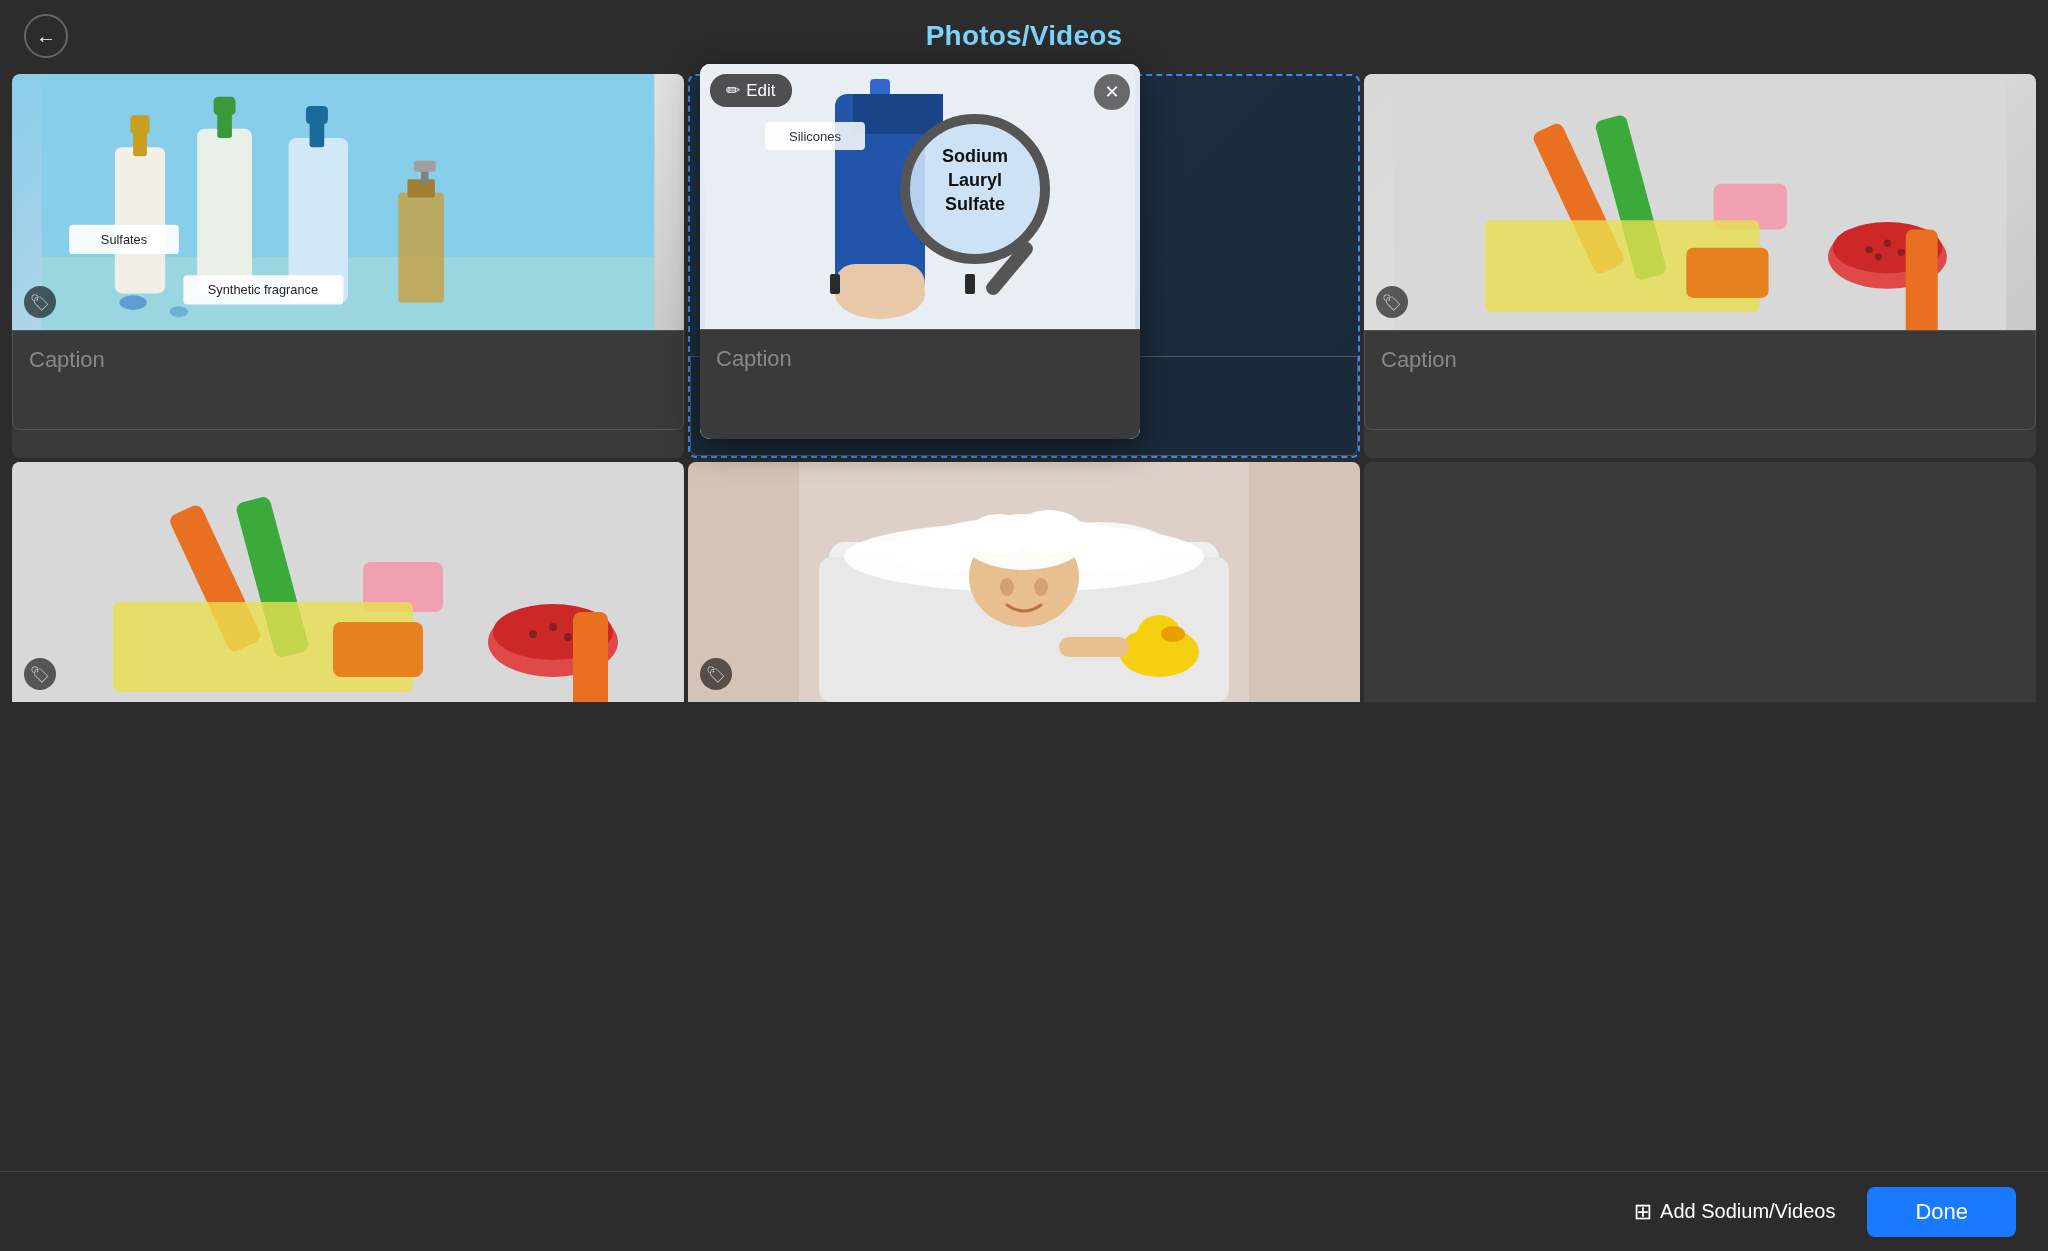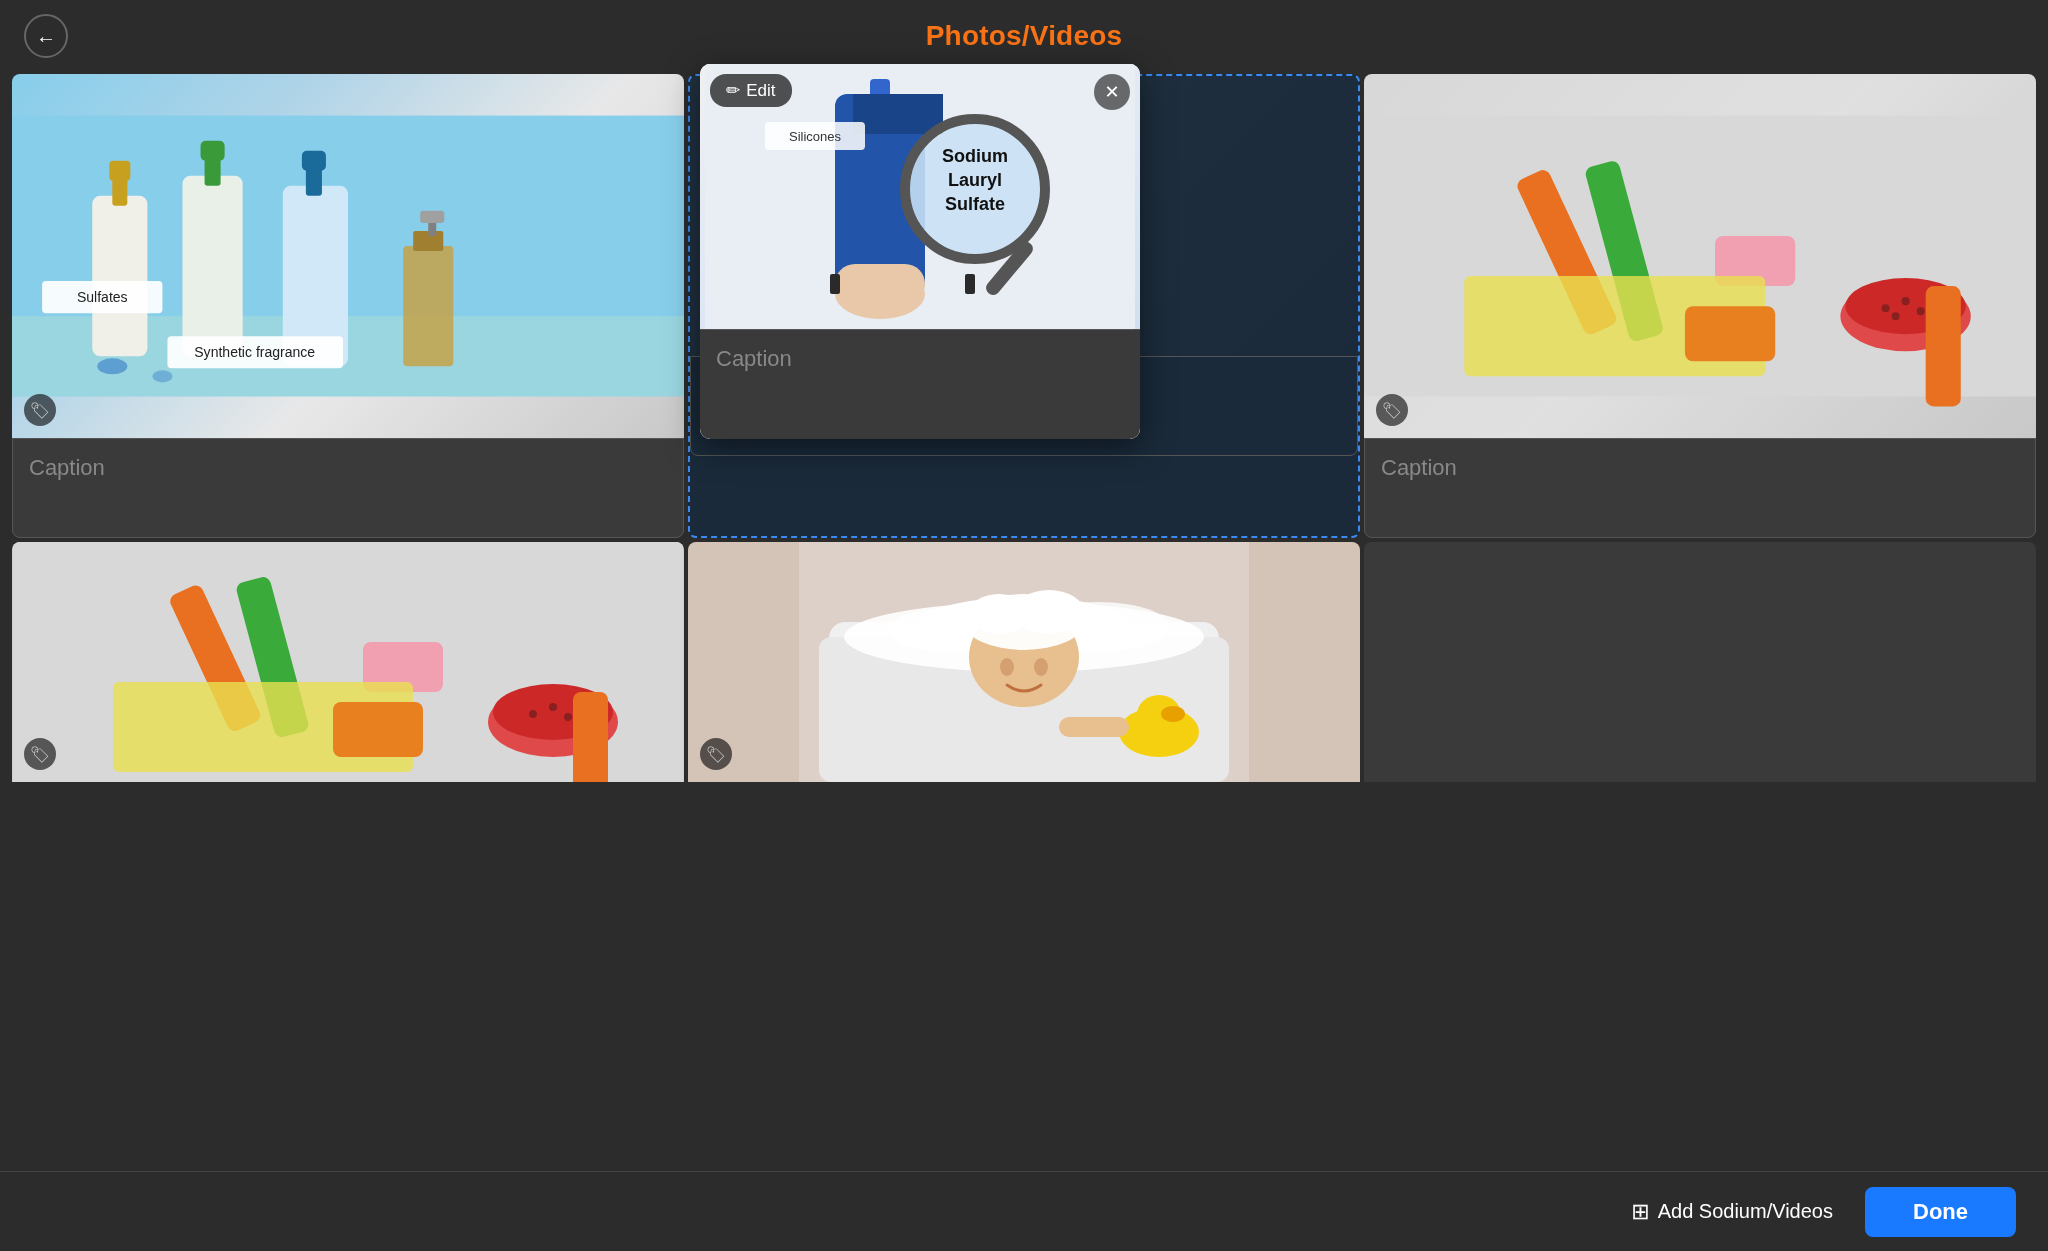--- a/index.html
+++ b/index.html
@@ -30,37 +30,37 @@
       border: 2px solid #666;
       background: transparent;
       display: flex;
       align-items: center;
       justify-content: center;
       cursor: pointer;
       color: #fff;
       font-size: 20px;
     }
     .header-title {
-      color: #f97316;
+      color: #7dd3fc;
       font-size: 28px;
       font-weight: 600;
       letter-spacing: 0.2px;
     }
 
     
     .grid-cell {
       background: #3a3a3a;
       border-radius: 8px;
       overflow: visible;
       position: relative;
     }
 
     .photo-area {
       width: 100%;
-      height: 364px;
+      height: 256px;
       border-radius: 8px 8px 0 0;
       overflow: hidden;
       position: relative;
       background: #555;
     }
 
     
     .photo-bg-1 {
       background: linear-gradient(135deg, #87ceeb 0%, #b0d4e8 30%, #e8e8e8 60%, #c8c8c8 100%);
       position: relative;
@@ -127,21 +127,21 @@
       gap: 8px;
       cursor: pointer;
       padding: 10px 16px;
     }
 
     .done-btn {
       background: #1a7aff;
       border: none;
       color: #fff;
       font-size: 22px;
-      font-weight: 700;
+      font-weight: 400;
       padding: 12px 48px;
       border-radius: 8px;
       cursor: pointer;
     }
 
     
     .cell-selected-bg {
       background: #1a2a3a;
       border: 2px dashed #3a8aef;
     }

